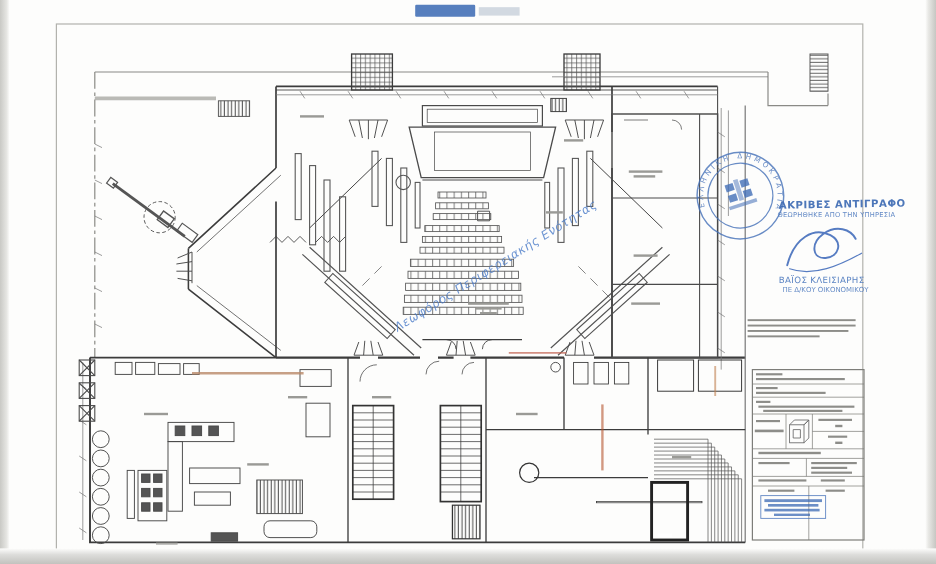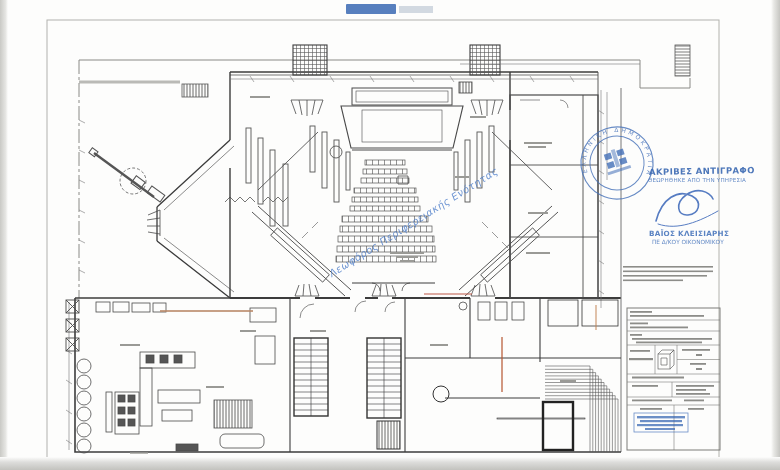--- a/index.html
+++ b/index.html
@@ -10,21 +10,21 @@
     background:linear-gradient(90deg,#c9c9c5,#e6e6e3 70%,#fdfdfc);}
   .edge-right{position:absolute;right:0;top:0;width:9px;height:470px;
     background:linear-gradient(270deg,#c6c6c2,#e8e8e5 70%,#fdfdfc);}
   .edge-bottom{position:absolute;left:0;bottom:0;width:780px;height:13px;
     background:linear-gradient(0deg,#c2c2be,#dddddb 60%,#fdfdfc);}
   svg{position:absolute;left:0;top:0;}
   .ovl{position:absolute;white-space:nowrap;}
   .cert1{left:649px;top:166px;font-size:8.5px;font-weight:bold;letter-spacing:.4px;
     color:#3f6cb4;opacity:.92;transform:rotate(-1deg);}
   .cert2{left:648px;top:177px;font-size:5.6px;color:#4a77bd;opacity:.85;letter-spacing:.2px;}
-  .signame{left:649px;top:229px;font-size:7.2px;font-weight:bold;color:#4a77bd;
+  .signame{left:649px;top:229px;font-size:7.2px;font-weight:normal;color:#4a77bd;
     opacity:.9;letter-spacing:.3px;}
   .sigtitle{left:652px;top:239px;font-size:5.8px;color:#4a77bd;opacity:.85;}
   .wmark{left:333px;top:268px;font-size:10px;font-style:italic;color:#4a7bc8;
     opacity:.8;letter-spacing:.5px;transform:rotate(-32deg);transform-origin:0 100%;}
   .chip{left:346px;top:4px;width:50px;height:10px;background:#2d5fae;opacity:.8;
     border-radius:1px;}
   .chip2{left:399px;top:6px;width:34px;height:7px;background:#c7cfd9;opacity:.8;}
 </style>
 </head>
 <body>

